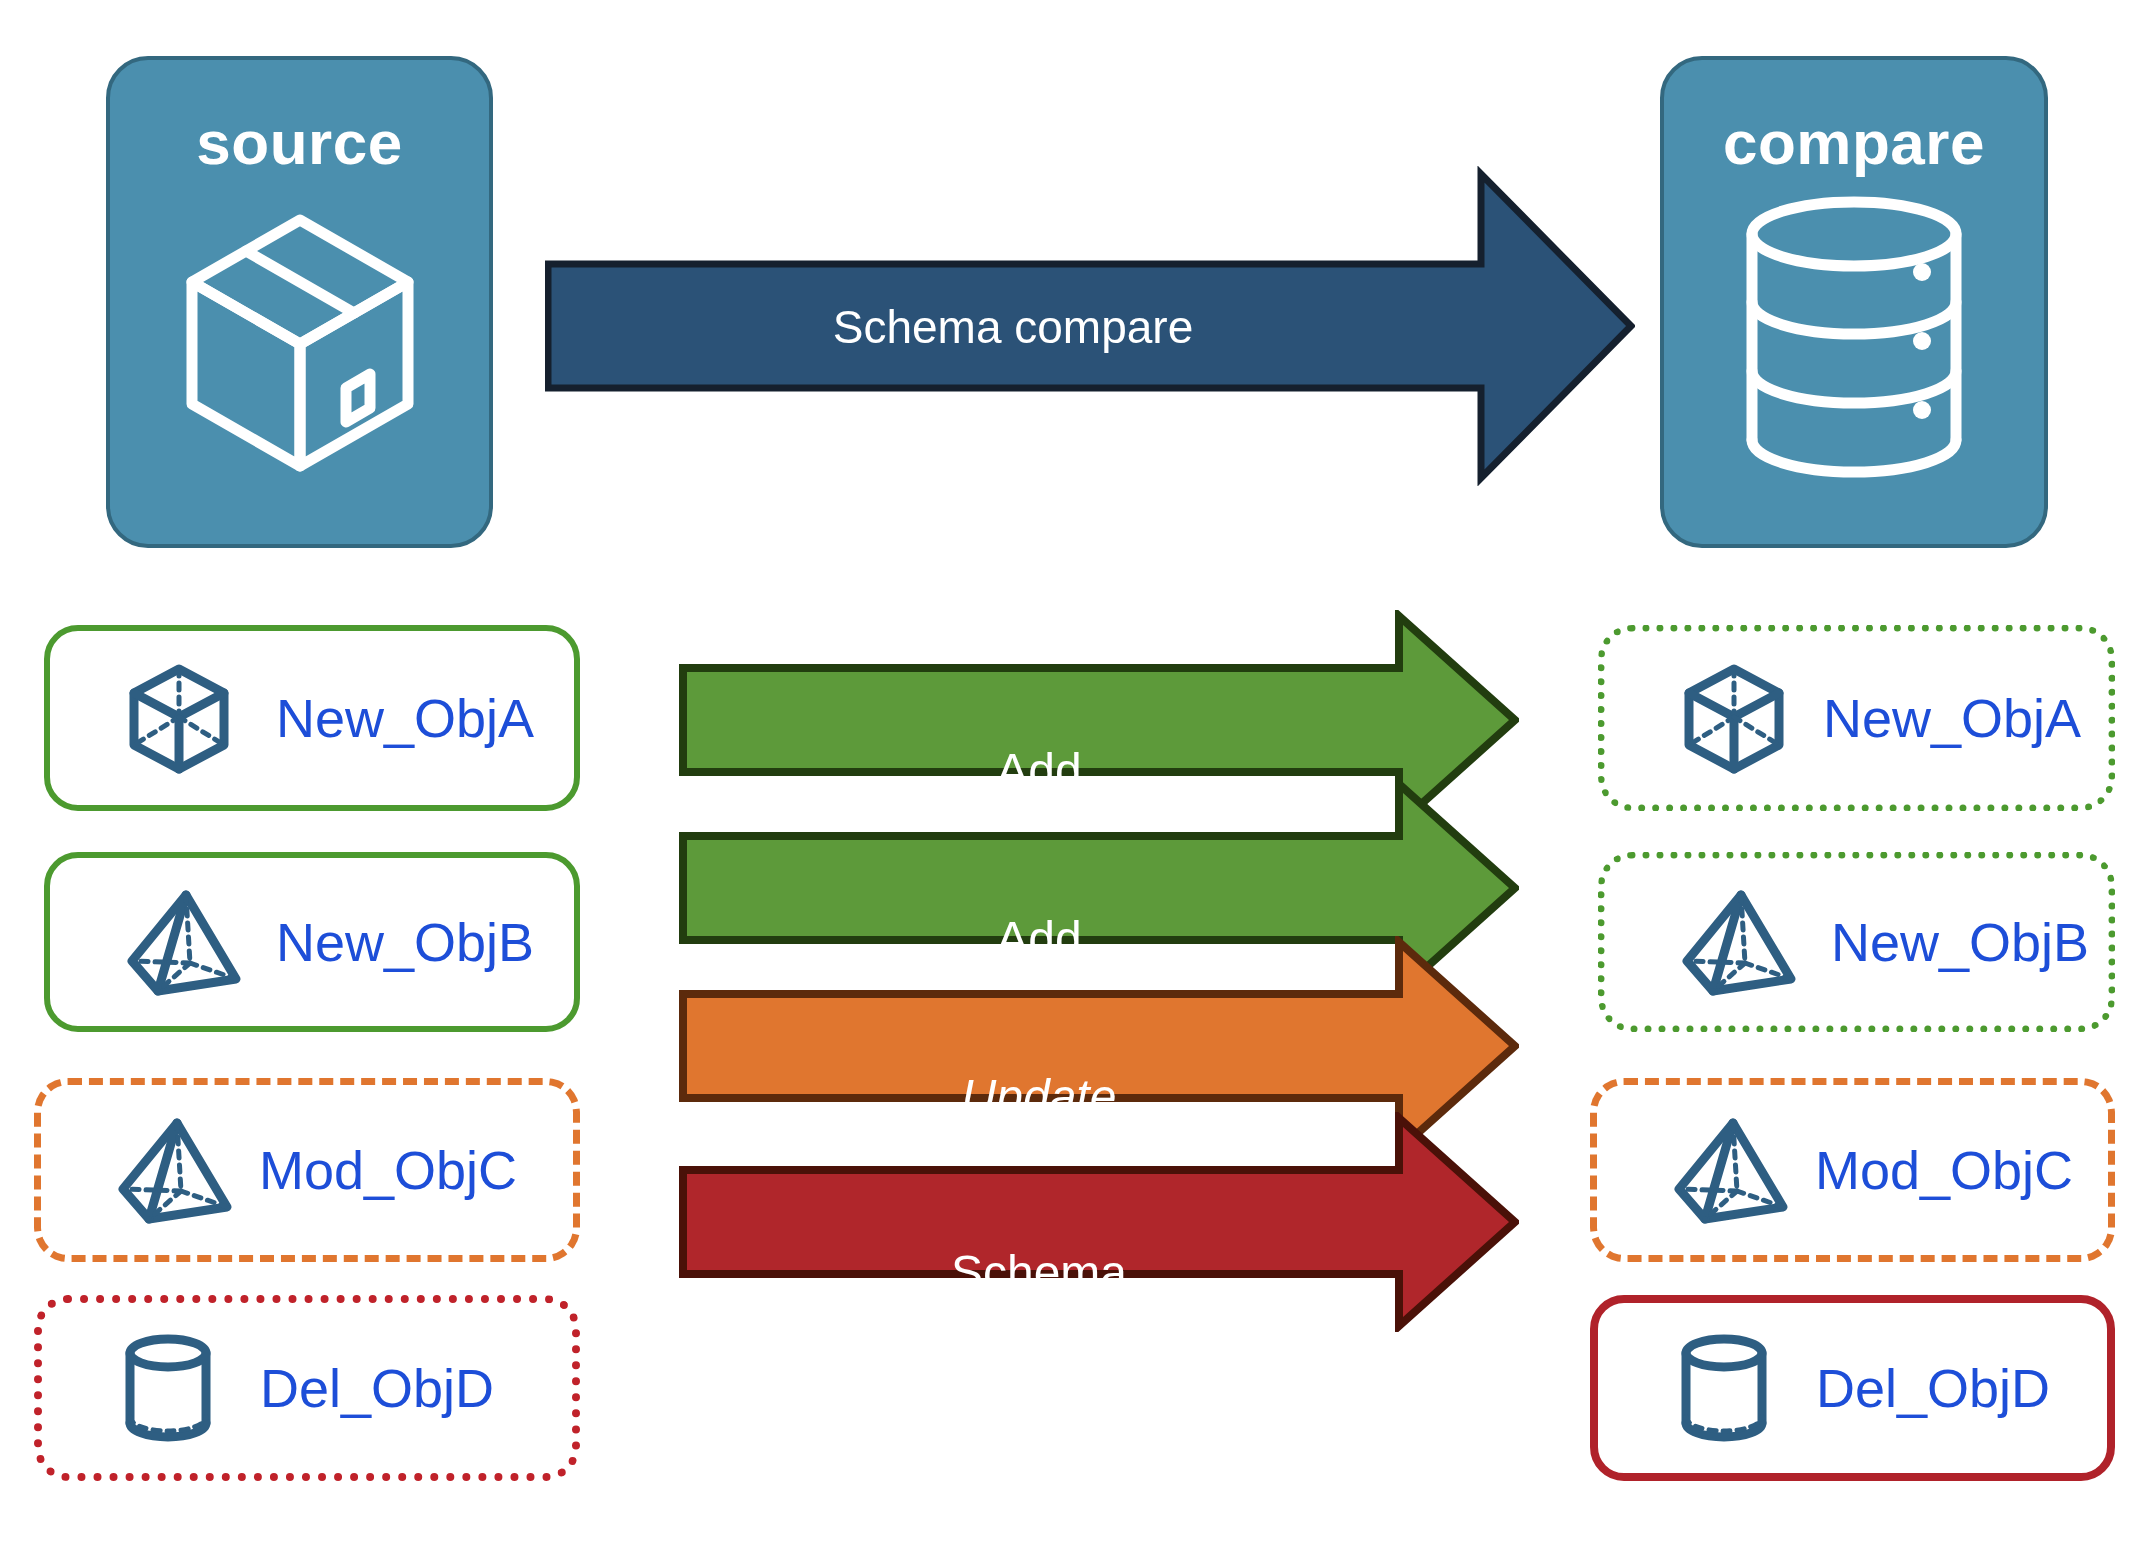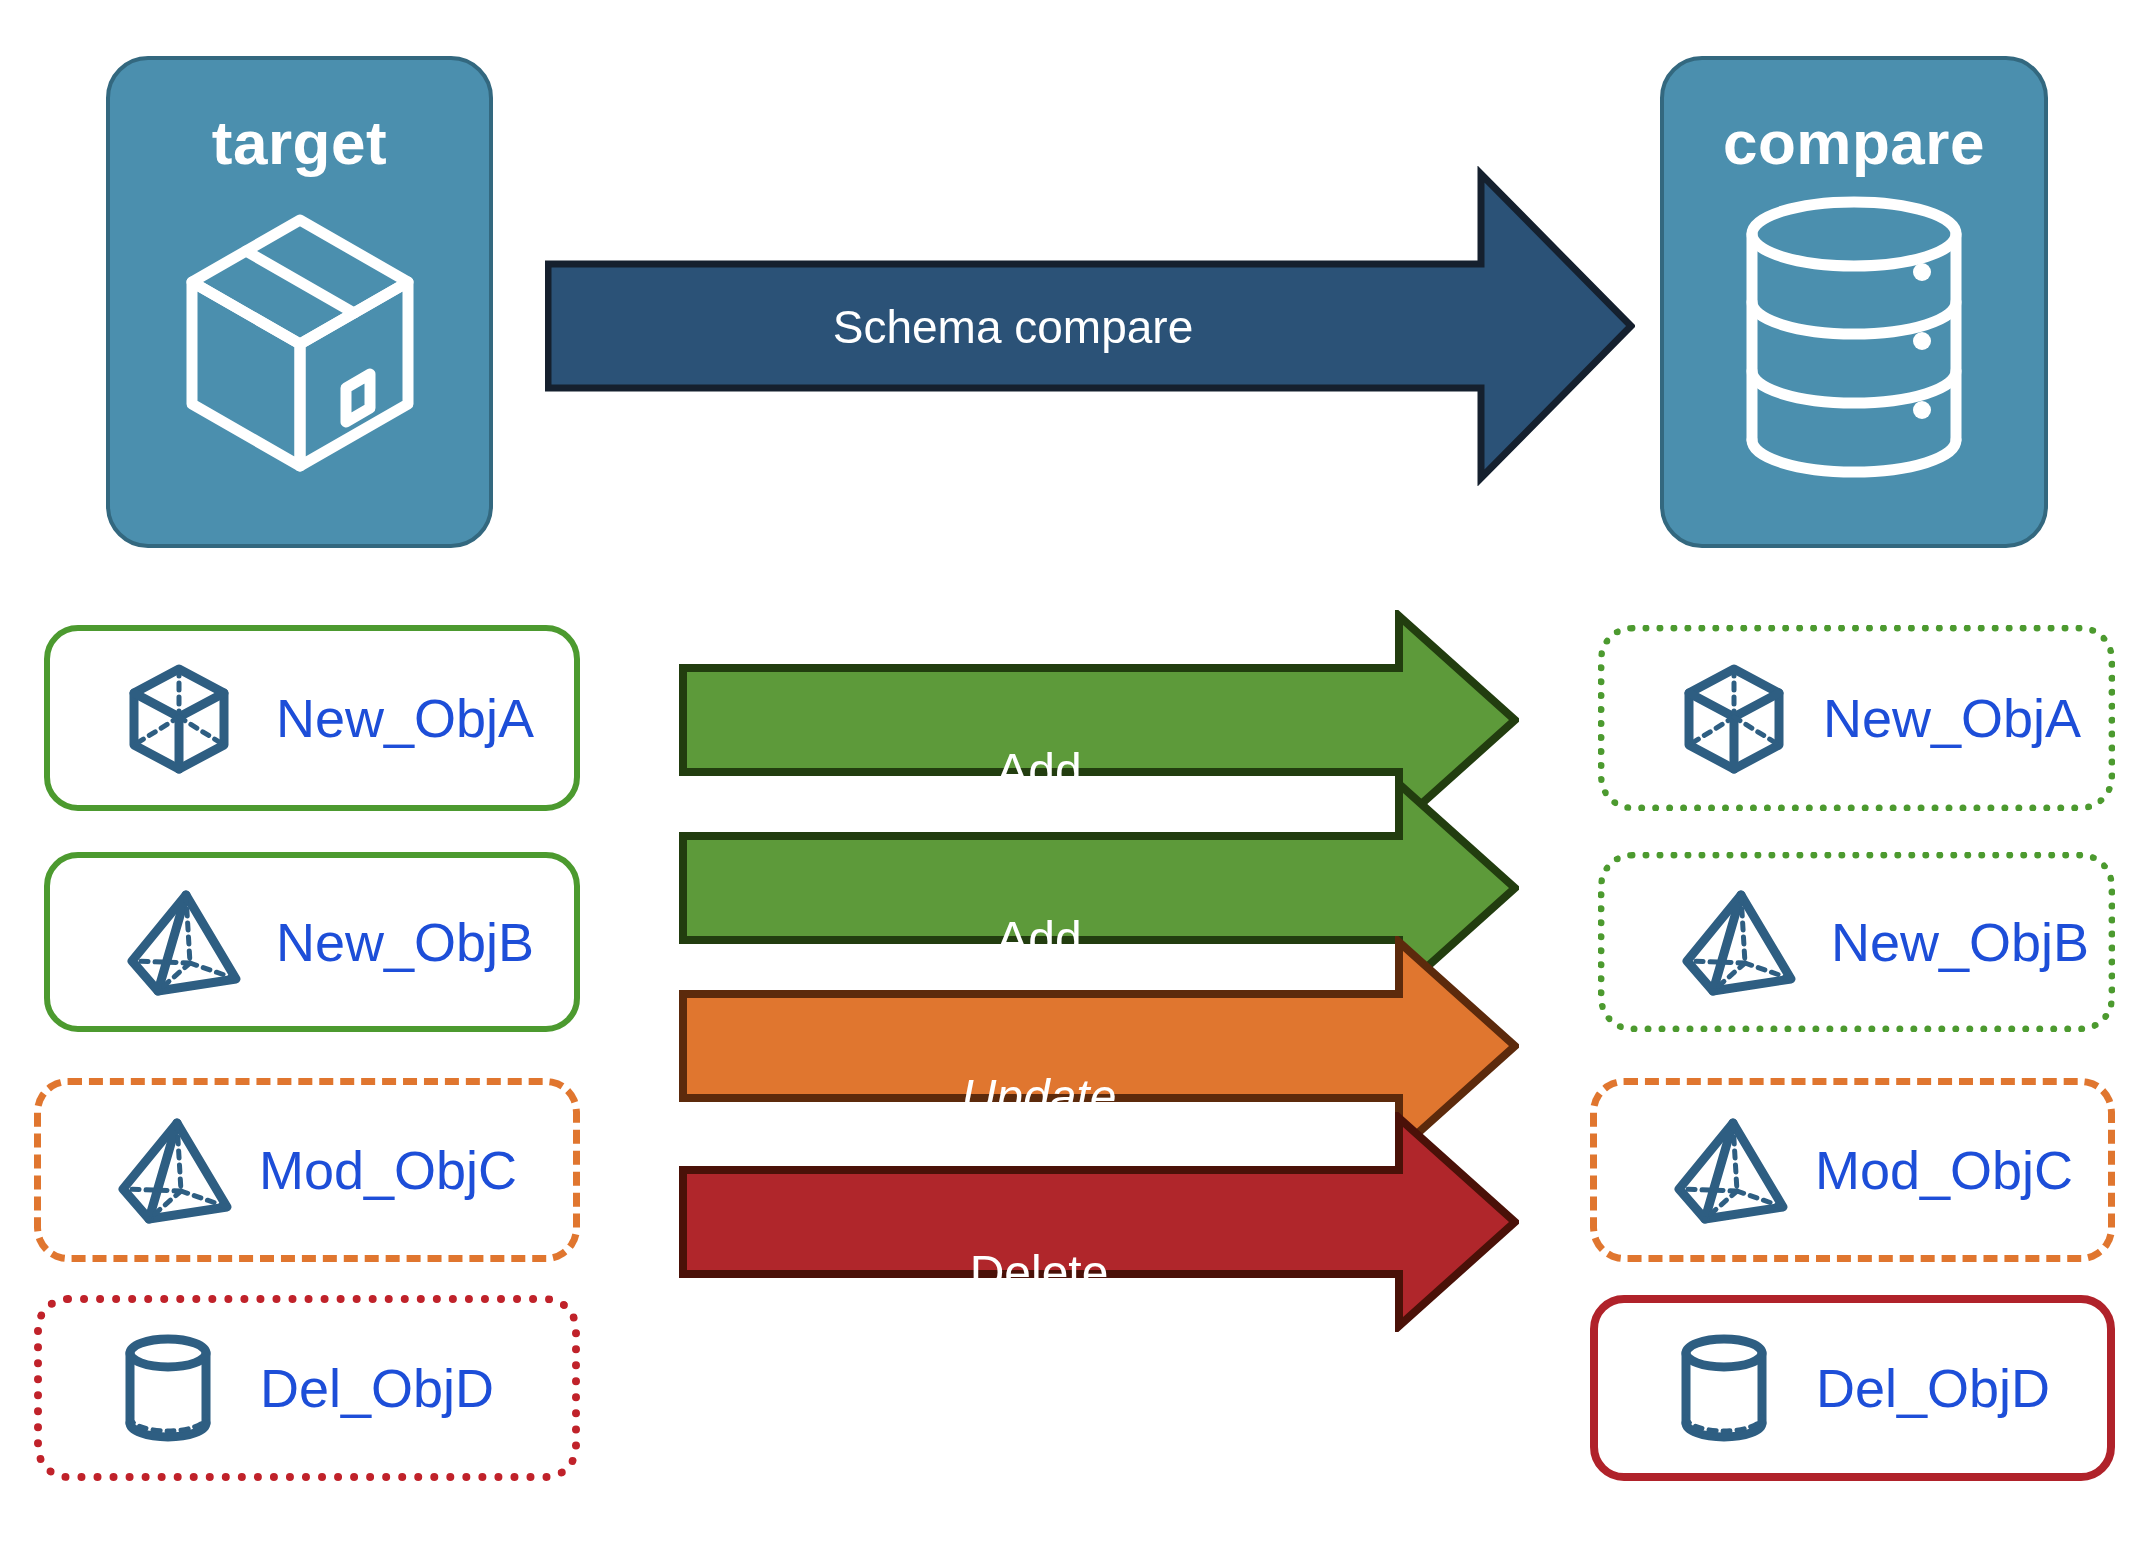--- a/index.html
+++ b/index.html
@@ -72,21 +72,21 @@
     user-select:none;
     margin-top:48px;
   }
 </style>
 </head>
 <body>
 
 <div id="canvas">
 
   <div class="endpoint" style="left:106px;top:56px;width:387px;height:492px;background:#4b8fae;border:4px solid #33687f;">
-    <div class="endpoint-title">target</div>
+    <div class="endpoint-title">source</div>
     <div class="endpoint-icon">
       <svg width="260" height="300" viewBox="0 0 260 300">
         <g fill="none" stroke="#ffffff" stroke-width="11" stroke-linejoin="round" stroke-linecap="round">
 
           <path d="M130 28 L238 90 L130 152 L22 90 Z"></path>
 
           <path d="M22 90 L22 212 L130 274 L130 152 Z"></path>
 
           <path d="M238 90 L238 212 L130 274 L130 152 Z"></path>
 
@@ -265,21 +265,21 @@
         <path d="M14 88 A38 14 0 0 0 90 88" fill="none" stroke="#2e5e82" stroke-width="5" stroke-dasharray="7 7" stroke-linecap="round"></path>
       </svg>
     </span>
     <span class="obj-label" style="margin-left:40px;">Del_ObjD</span>
   </div>
 
   <div class="row-arrow" style="left:679px;top:1112px;width:840px;height:220px;">
     <svg width="840" height="220" viewBox="0 0 840 220">
       <polygon points="4,58 720,58 720,6 836,110 720,214 720,162 4,162" fill="#b0262b" stroke="#4a1108" stroke-width="8" stroke-linejoin="miter"></polygon>
     </svg>
-    <div class="row-arrow-label" style="top:85px;left:0;width:720px;">Delete</div>
+    <div class="row-arrow-label" style="top:85px;left:0;width:720px;">Schema</div>
   </div>
 
   <div class="obj-box" style="left:1590px;top:1295px;width:525px;height:186px;border:8px solid #b0222a;padding-left:74px;">
     <span class="obj-icon">
       <svg width="104" height="118" viewBox="0 0 104 118">
         <g fill="none" stroke="#2e5e82" stroke-width="9" stroke-linejoin="round" stroke-linecap="round">
           <ellipse cx="52" cy="24" rx="38" ry="14"></ellipse>
           <path d="M14 24 L14 94"></path>
           <path d="M90 24 L90 94"></path>
           <path d="M14 94 A38 14 0 0 0 90 94"></path>

